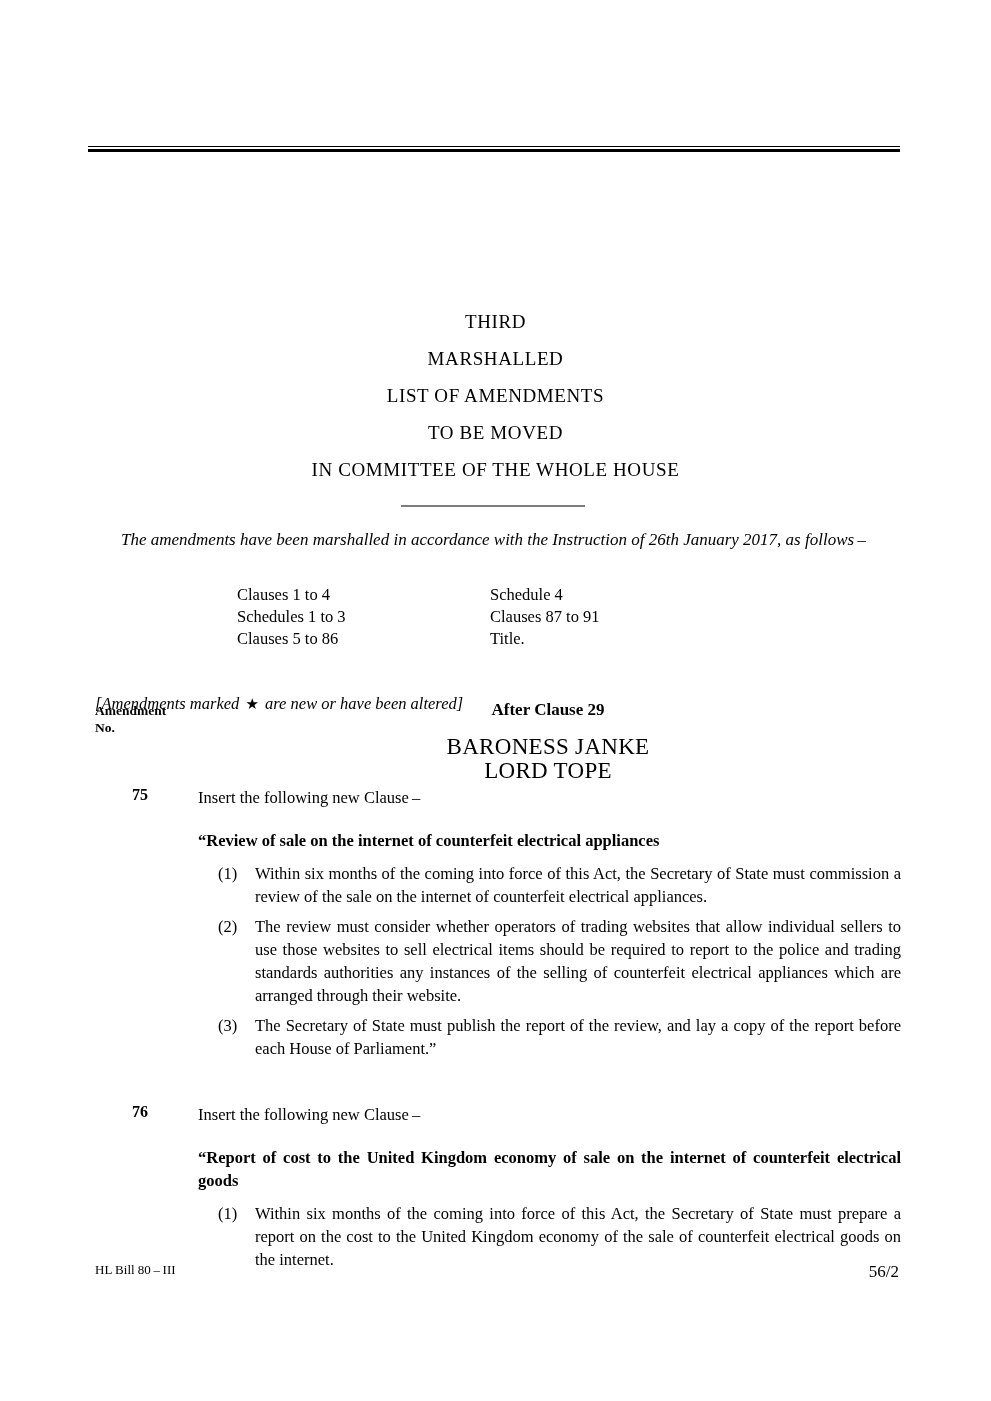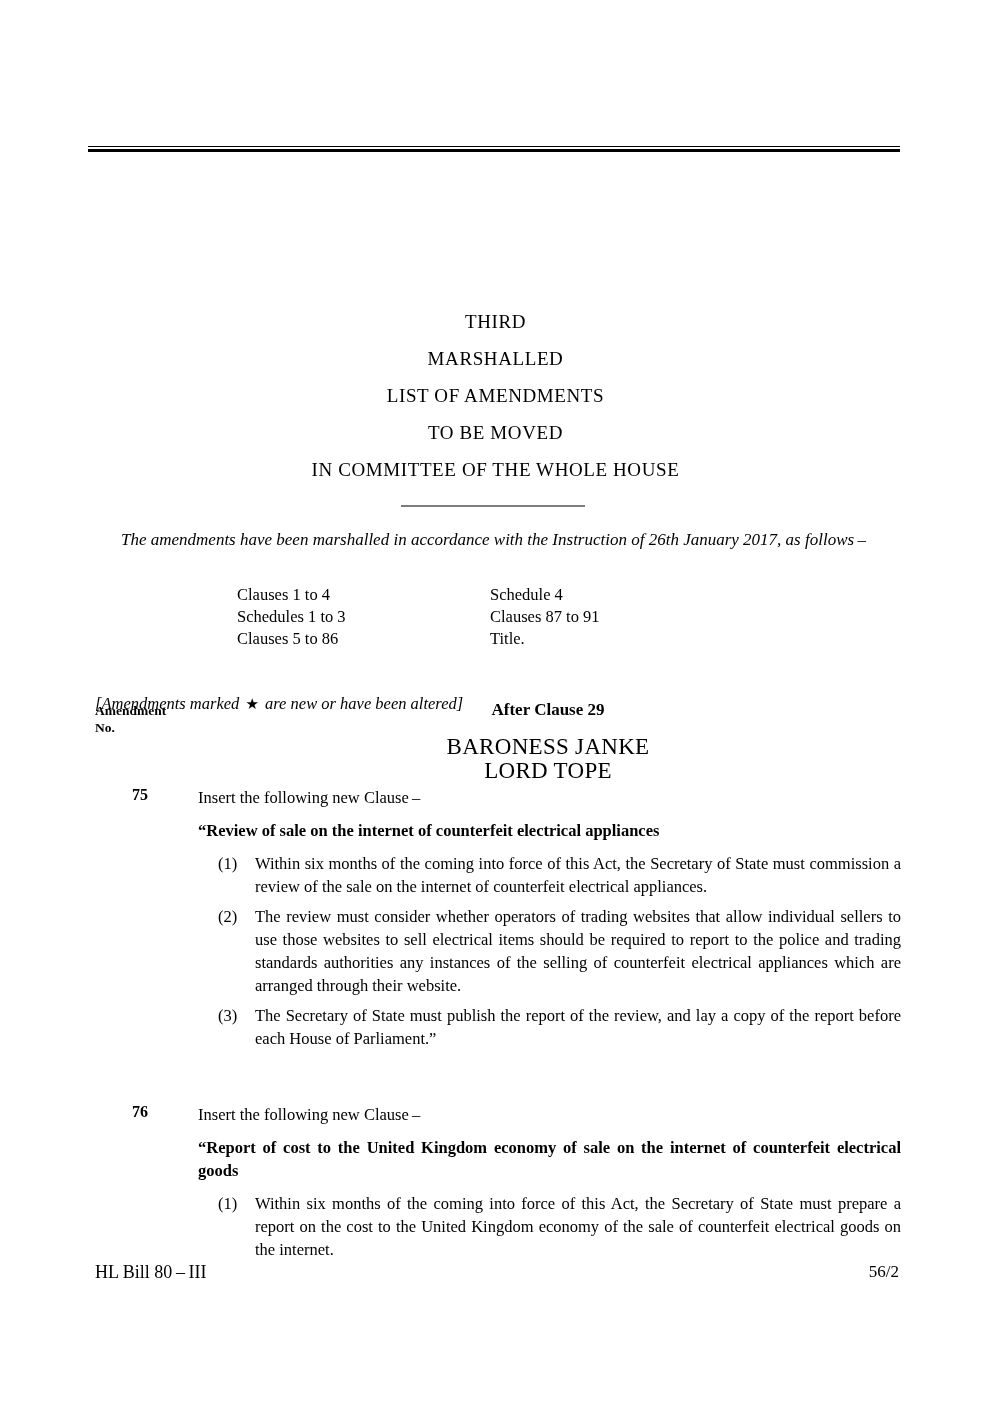--- a/index.html
+++ b/index.html
@@ -176,21 +176,21 @@
     font-weight: bold;
     text-align: center;
   }
   .amdt-lead {
     margin-left: 103px;
     font-size: 16.5px;
     line-height: 24px;
   }
   .amdt-title {
     margin-left: 103px;
-    margin-top: 9px;
+    margin-top: 19px;
     width: 703px;
     font-size: 16.5px;
     font-weight: bold;
     line-height: 23px;
     text-align: justify;
   }
   .amdt-title.nojust {
     text-align: left;
   }
 
@@ -214,21 +214,21 @@
     width: 34px;
     text-align: left;
     font-size: 16.5px;
   }
 
   
   .footer-left {
     position: absolute;
     left: 95px;
     top: 1262px;
-    font-size: 18px;
+    font-size: 13px;
   }
   .footer-right {
     position: absolute;
     right: 92px;
     top: 1262px;
     font-size: 17px;
   }
 </style>
 </head>
 <body>

